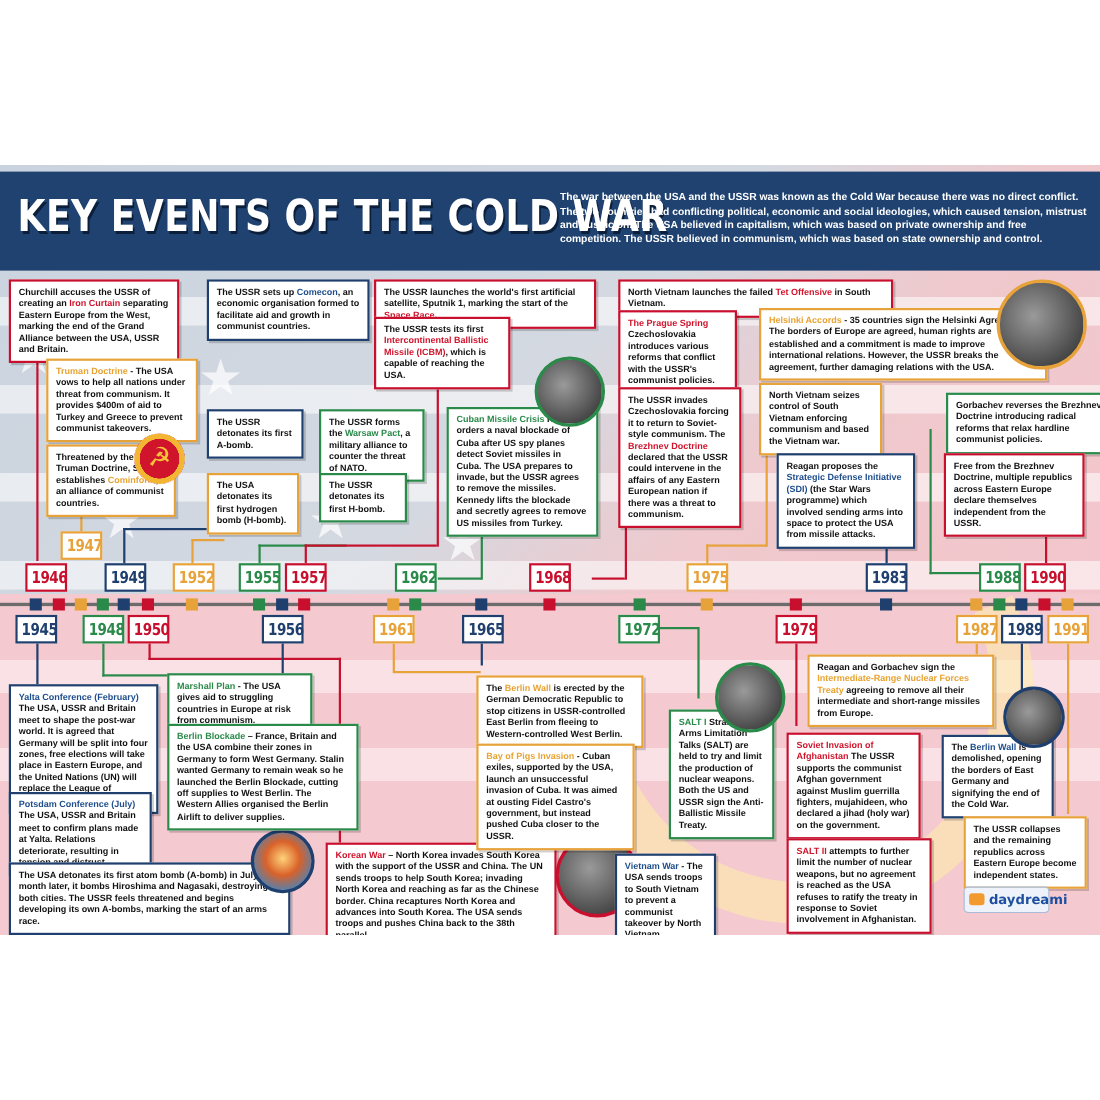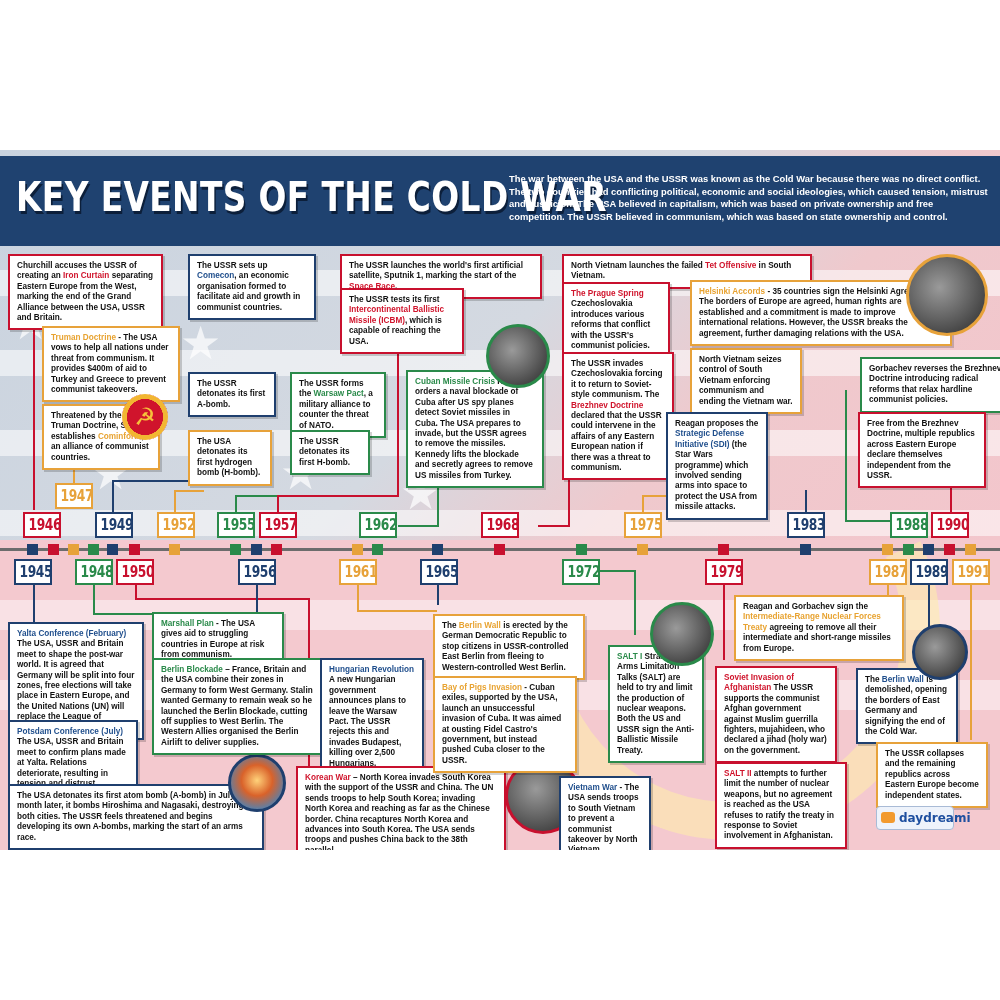--- a/index.html
+++ b/index.html
@@ -182,21 +182,21 @@
     <span>Churchill accuses the USSR of creating an </span><span class="hl-red">Iron Curtain</span><span> separating Eastern Europe from the West, marking the end of the Grand Alliance between the USA, USSR and Britain.</span>
   </div>
   <div class="box b-orange" style="left:42px;top:176px;width:138px">
     <span class="hl-orange">Truman Doctrine</span><span> - The USA vows to help all nations under threat from communism. It provides $400m of aid to Turkey and Greece to prevent communist takeovers.</span>
   </div>
   <div class="box b-orange" style="left:42px;top:254px;width:118px">
     <span>Threatened by the Truman Doctrine, Stalin establishes </span><span class="hl-orange">Cominform</span><span>, an alliance of communist countries.</span>
   </div>
   <div class="emblem">☭</div>
 
-  <div class="box b-blue" style="left:188px;top:104px;width:128px">
+  <div class="box b-blue" style="left:188px;top:104px;width:148px">
     <span>The USSR sets up </span><span class="hl-blue">Comecon</span><span>, an economic organisation formed to facilitate aid and growth in communist countries.</span>
   </div>
   <div class="box b-blue" style="left:188px;top:222px;width:88px">
     <span>The USSR detonates its first A-bomb.</span>
   </div>
   <div class="box b-orange" style="left:188px;top:280px;width:84px">
     <span>The USA detonates its first hydrogen bomb (H-bomb).</span>
   </div>
   <div class="box b-green" style="left:290px;top:222px;width:96px">
     <span>The USSR forms the </span><span class="hl-green">Warsaw Pact</span><span>, a military alliance to counter the threat of NATO.</span>
@@ -224,26 +224,26 @@
   </div>
   <div class="box b-red" style="left:562px;top:202px;width:112px">
     <span>The USSR invades Czechoslovakia forcing it to return to Soviet-style communism. The </span><span class="hl-red">Brezhnev Doctrine</span><span> declared that the USSR could intervene in the affairs of any Eastern European nation if there was a threat to communism.</span>
   </div>
 
   <div class="box b-orange" style="left:690px;top:130px;width:262px">
     <span class="hl-orange">Helsinki Accords</span><span> - 35 countries sign the Helsinki Agreement. The borders of Europe are agreed, human rights are established and a commitment is made to improve international relations. However, the USSR breaks the agreement, further damaging relations with the USA.</span>
   </div>
   <div class="photo" style="left:906px;top:104px;width:82px;height:82px;border-color:#e7a23a"></div>
   <div class="box b-orange" style="left:690px;top:198px;width:112px">
-    <span>North Vietnam seizes control of South Vietnam enforcing communism and ending the Vietnam war.</span>
+    <span>North Vietnam seizes control of South Vietnam enforcing communism and based the Vietnam war.</span>
   </div>
   <div class="box b-green" style="left:860px;top:207px;width:156px">
     <span>Gorbachev reverses the Brezhnev Doctrine introducing radical reforms that relax hardline communist policies.</span>
   </div>
-  <div class="box b-blue" style="left:666px;top:262px;width:102px">
+  <div class="box b-blue" style="left:706px;top:262px;width:126px">
     <span>Reagan proposes the </span><span class="hl-blue">Strategic Defense Initiative (SDI)</span><span> (the Star Wars programme) which involved sending arms into space to protect the USA from missile attacks.</span>
   </div>
   <div class="box b-red" style="left:858px;top:262px;width:128px">
     <span>Free from the Brezhnev Doctrine, multiple republics across Eastern Europe declare themselves independent from the USSR.</span>
   </div>
 
   <div class="box b-blue" style="left:8px;top:472px;width:136px">
     <span class="hl-blue">Yalta Conference (February)</span><span> The USA, USSR and Britain meet to shape the post-war world. It is agreed that Germany will be split into four zones, free elections will take place in Eastern Europe, and the United Nations (UN) will replace the League of Nations.</span>
   </div>
   <div class="box b-blue" style="left:8px;top:570px;width:130px">
@@ -254,23 +254,20 @@
   </div>
   <div class="photo" style="left:228px;top:604px;width:58px;height:58px;border-color:#1f3f6e;background:radial-gradient(circle at 50% 45%, #ffd27a, #d9622a 40%, #5a7fa8 75%)"></div>
 
   <div class="box b-green" style="left:152px;top:462px;width:132px">
     <span class="hl-green">Marshall Plan</span><span> - The USA gives aid to struggling countries in Europe at risk from communism.</span>
   </div>
   <div class="box b-green" style="left:152px;top:508px;width:174px">
     <span class="hl-green">Berlin Blockade</span><span> – France, Britain and the USA combine their zones in Germany to form West Germany. Stalin wanted Germany to remain weak so he launched the Berlin Blockade, cutting off supplies to West Berlin. The Western Allies organised the Berlin Airlift to deliver supplies.</span>
   </div>
 
-  <div class="box b-blue" style="left:320px;top:508px;width:104px">
-    <span class="hl-blue">Hungarian Revolution</span><span> A new Hungarian government announces plans to leave the Warsaw Pact. The USSR rejects this and invades Budapest, killing over 2,500 Hungarians.</span>
-  </div>
   <div class="box b-red" style="left:296px;top:616px;width:210px">
     <span class="hl-red">Korean War</span><span> – North Korea invades South Korea with the support of the USSR and China. The UN sends troops to help South Korea; invading North Korea and reaching as far as the Chinese border. China recaptures North Korea and advances into South Korea. The USA sends troops and pushes China back to the 38th parallel.</span>
   </div>
   <div class="photo" style="left:505px;top:608px;width:76px;height:76px;border-color:#c8102e"></div>
 
   <div class="box b-orange" style="left:433px;top:464px;width:152px">
     <span>The </span><span class="hl-orange">Berlin Wall</span><span> is erected by the German Democratic Republic to stop citizens in USSR-controlled East Berlin from fleeing to Western-controlled West Berlin.</span>
   </div>
   <div class="box b-orange" style="left:433px;top:526px;width:144px">
     <span class="hl-orange">Bay of Pigs Invasion</span><span> - Cuban exiles, supported by the USA, launch an unsuccessful invasion of Cuba. It was aimed at ousting Fidel Castro's government, but instead pushed Cuba closer to the USSR.</span>

